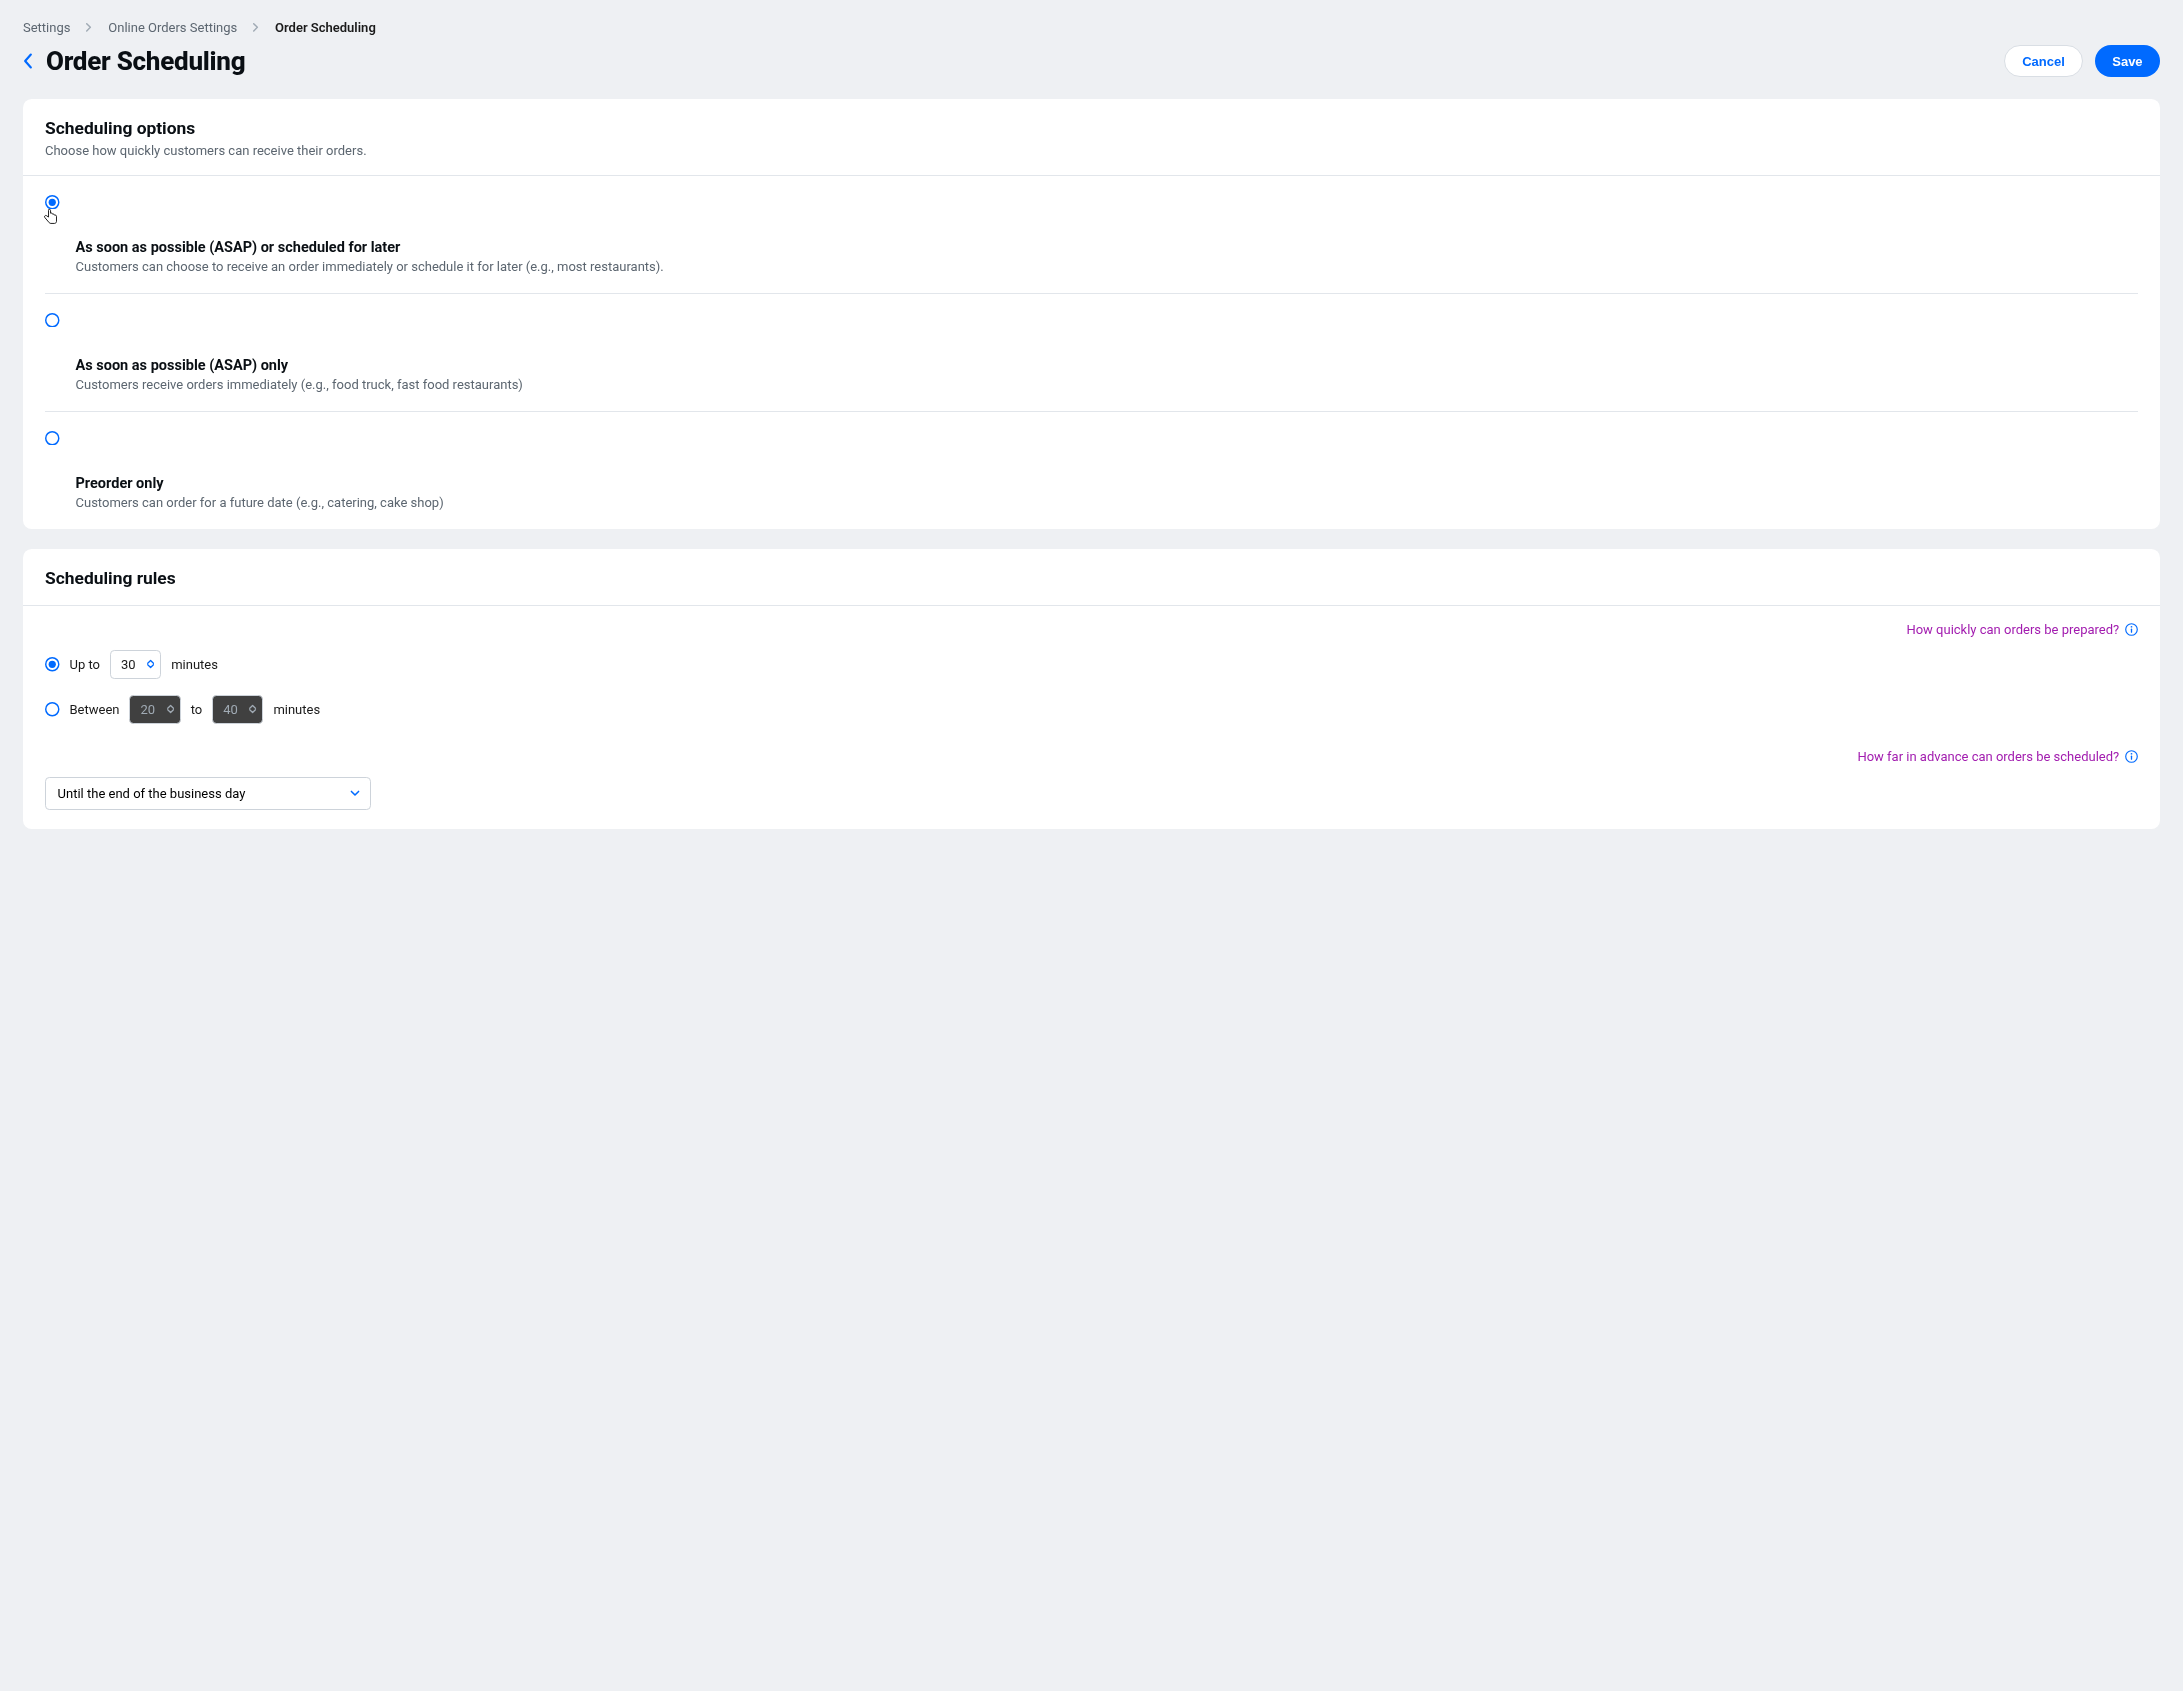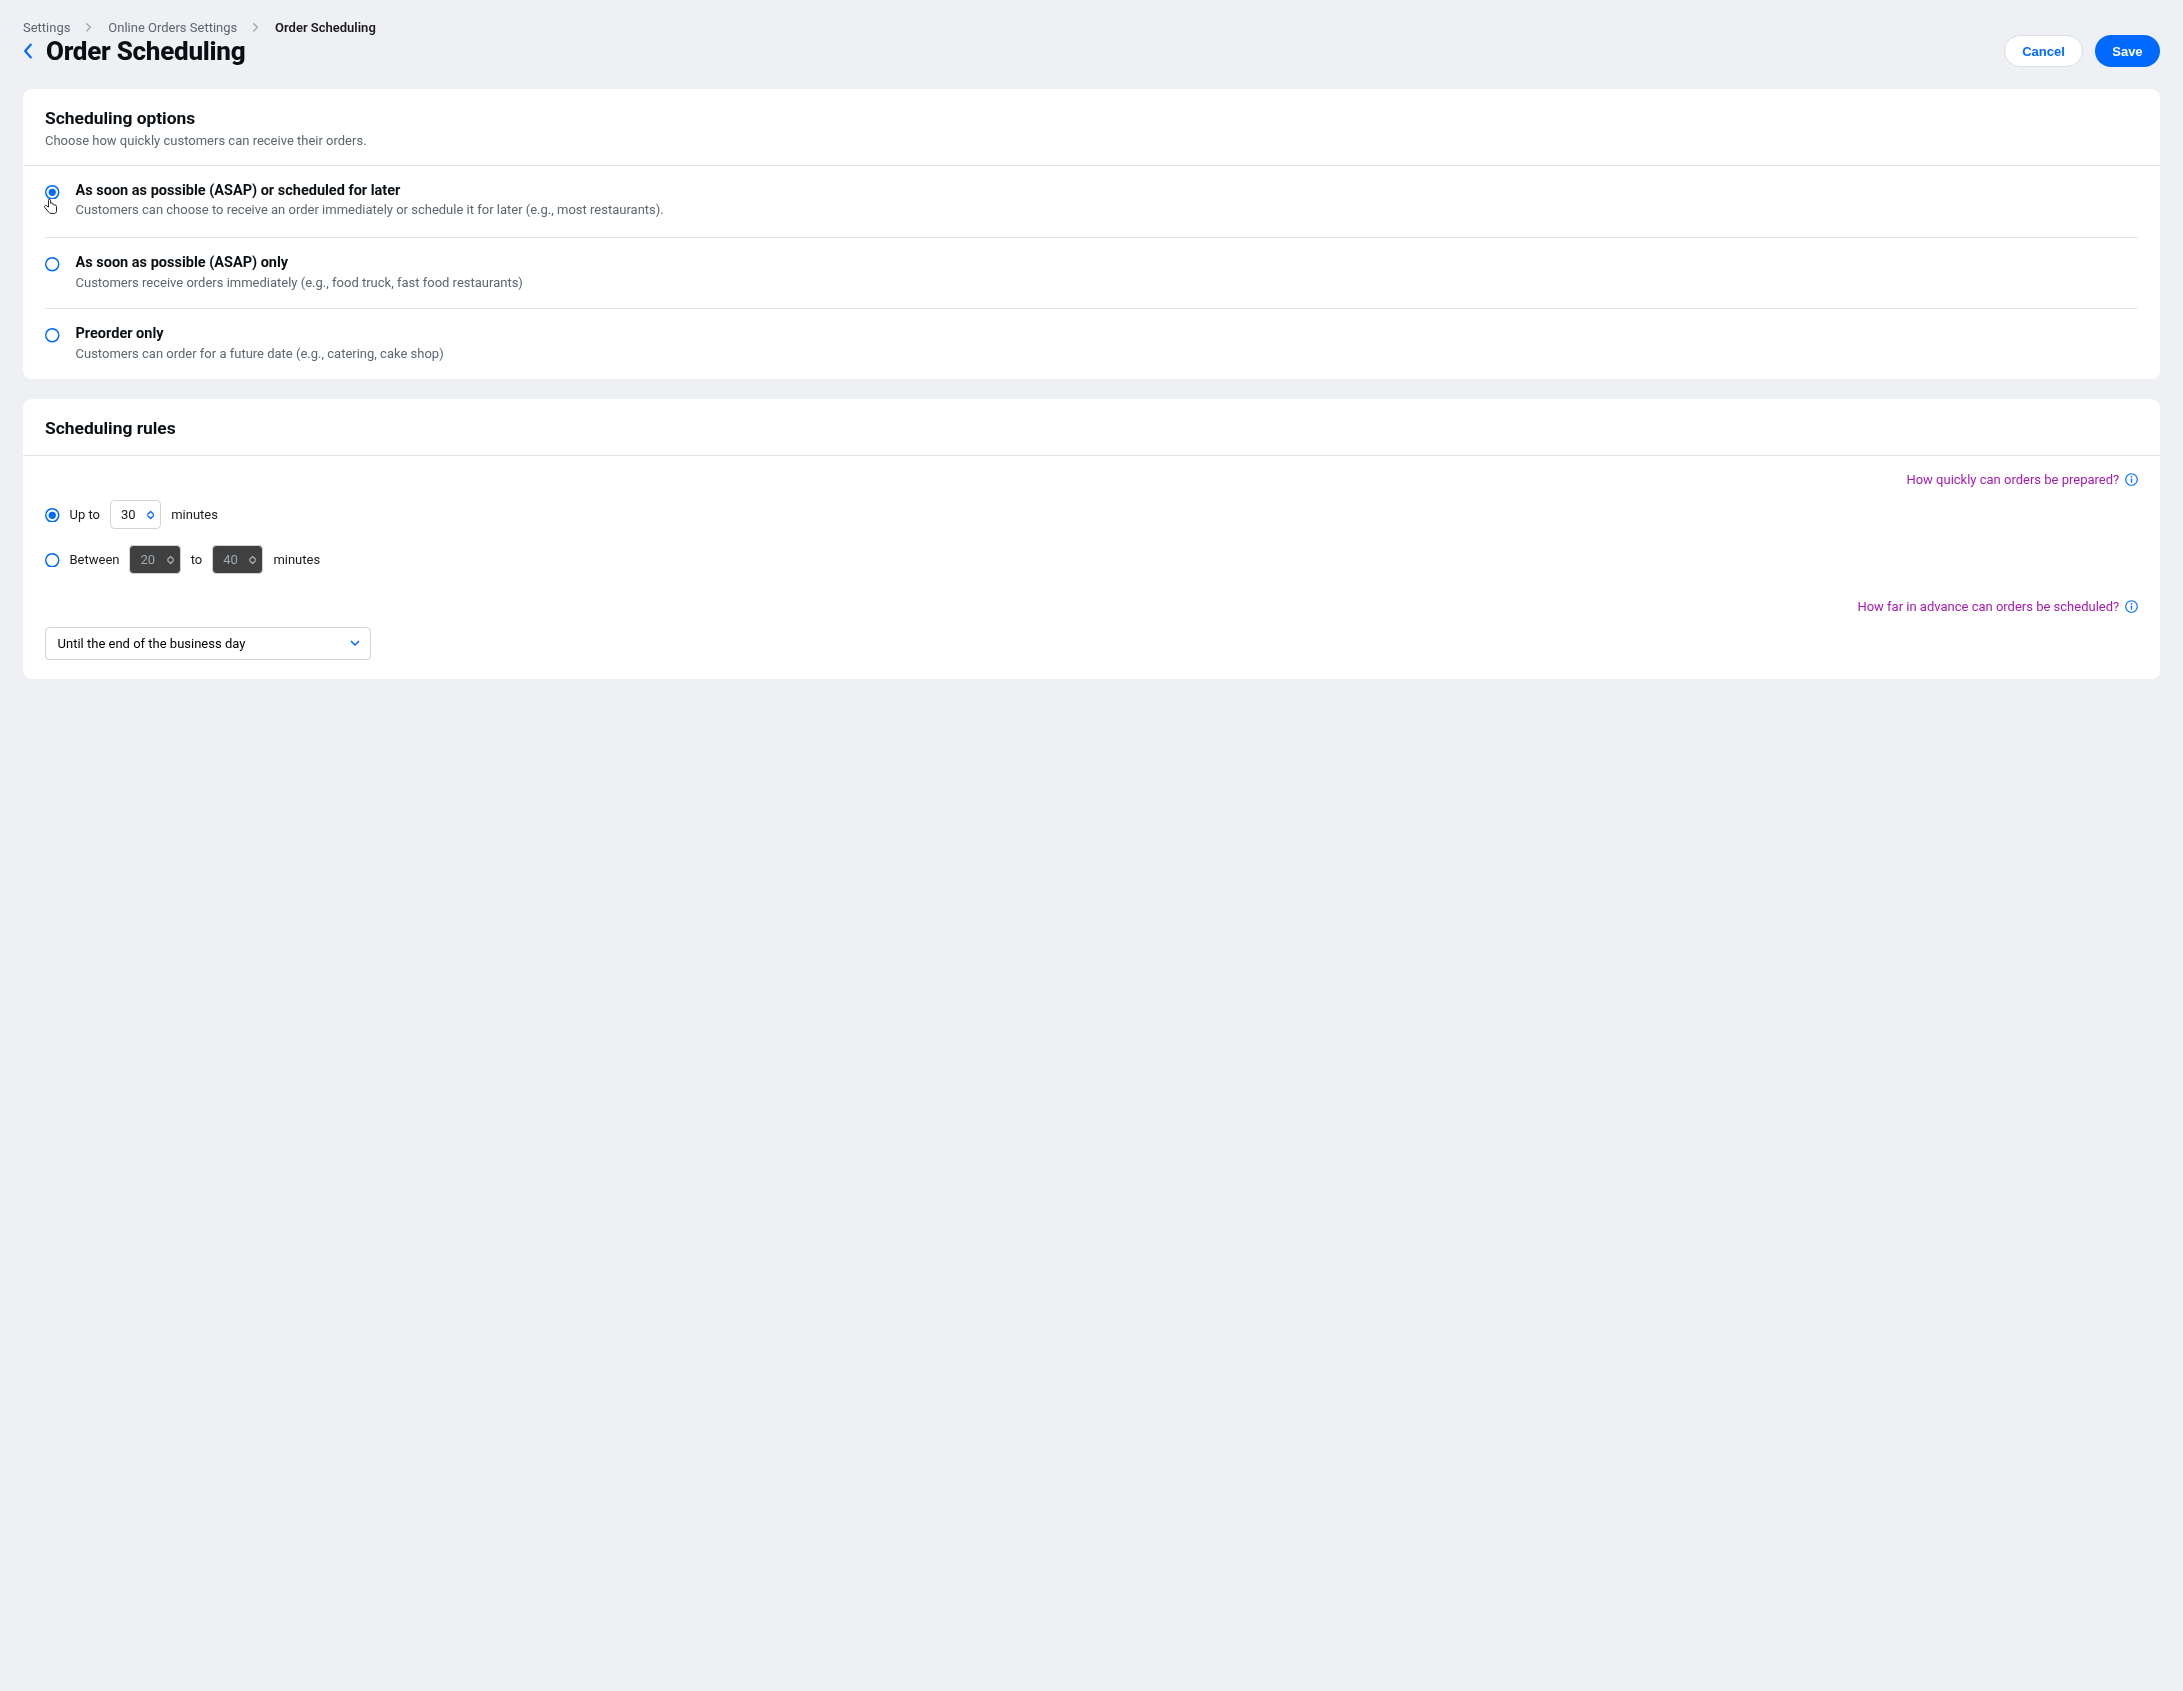--- a/index.html
+++ b/index.html
@@ -8,20 +8,21 @@
     background: #eef0f3;
     color: #1a1a1a;
     padding: 20px 23px 26px;
   }
   .breadcrumbs {
     display: flex;
     align-items: center;
     gap: 16px;
     font-size: 13px;
     color: #5c6670;
+    margin-bottom: 10px;
   }
   .breadcrumbs .crumb { cursor: pointer; }
   .breadcrumbs .current { color: #1a1a1a; font-weight: 600; }
   .breadcrumbs .chevron { color: #a0aab4; display: inline-flex; }
   .header-row {
     display: flex;
     align-items: center;
     justify-content: space-between;
     margin-bottom: 22px;
   }
@@ -95,20 +96,21 @@
   .radio {
     flex: 0 0 14.5px;
     margin-top: 2.9px;
   }
   .radio-svg { display: block; }
   .option-body .opt-title {
     font-size: 14.5px;
     font-weight: 700;
     color: #0a0f14;
     margin-bottom: 1.4px;
+    margin-top: 47px;
   }
   .option-body .opt-desc {
     font-size: 13px;
     color: #5c6670;
     line-height: 1.5;
   }
   .rules-body { padding: 16px 22px 19px; }
   .question-row {
     display: flex;
     align-items: center;

